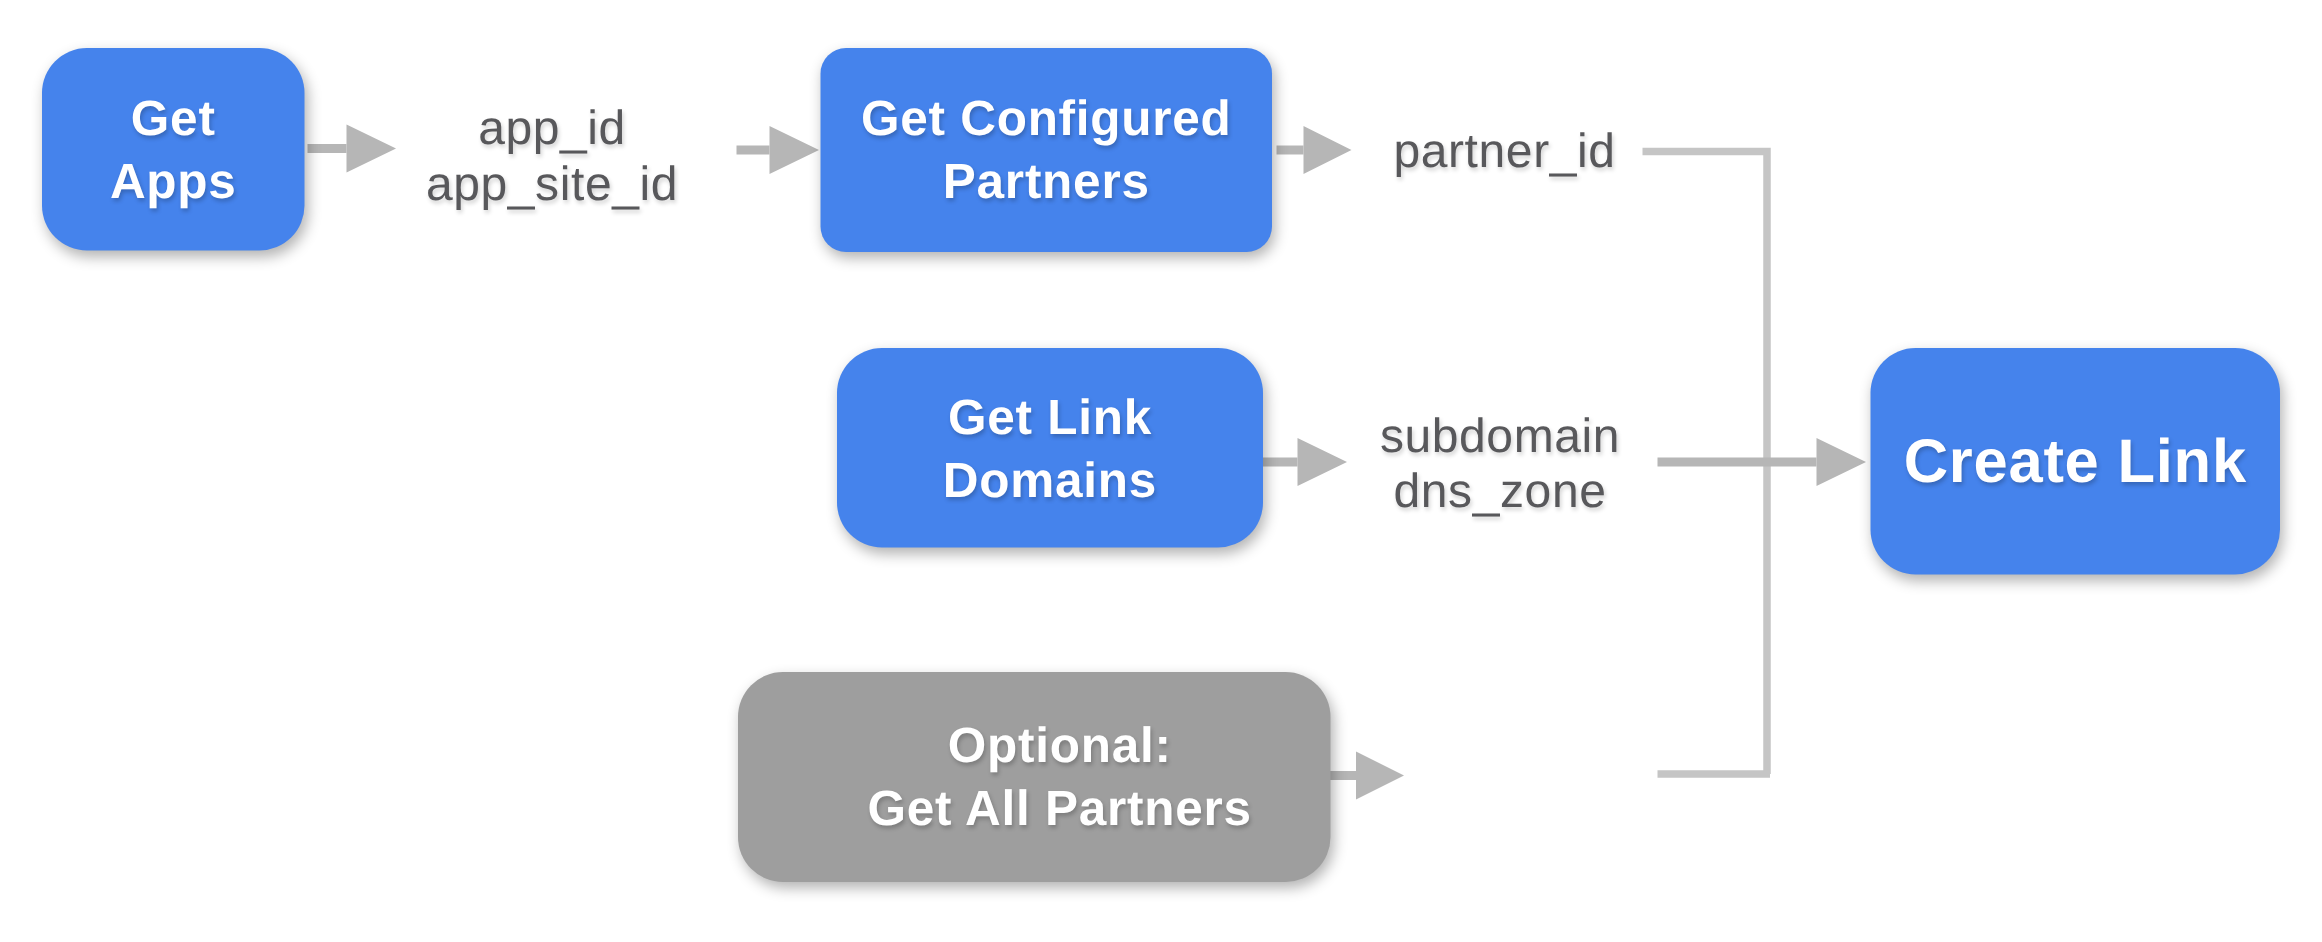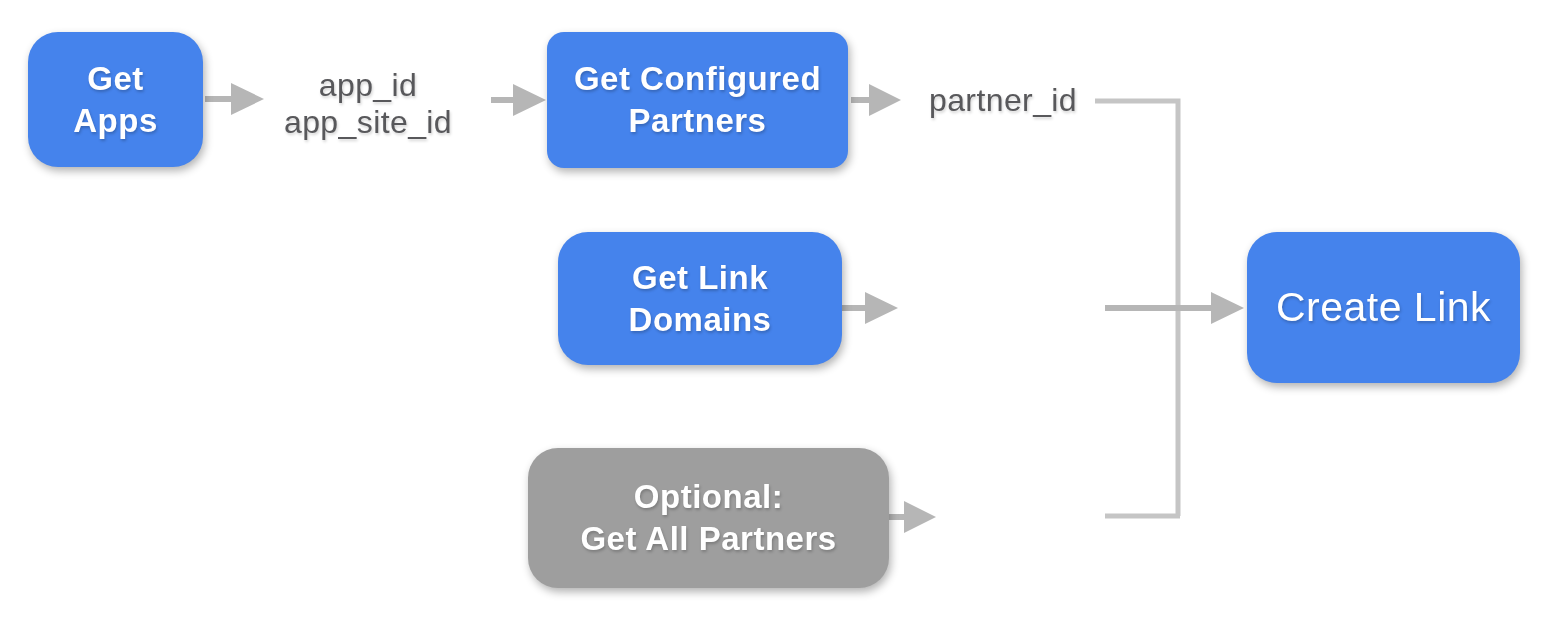--- a/index.html
+++ b/index.html
@@ -36,21 +36,21 @@
     color: #ffffff;
     font-size: 33px;
     font-weight: 600;
     line-height: 1.26;
     letter-spacing: 0.5px;
     white-space: pre-line;
     text-shadow: 1px 2px 3px rgba(0,0,0,0.22);
   }
   .node-label-big {
     font-size: 41px;
-    font-weight: 400;
+    font-weight: 700;
   }
   .edge-label {
     position: absolute;
     width: 250px;
     color: #58585B;
     font-size: 32px;
     font-weight: 500;
     line-height: 37px;
     text-align: center;
     white-space: pre-line;
@@ -100,29 +100,31 @@
   <div class="node node-blue" style="left:547px; top:32px; width:301px; height:136px;border-radius:17px;">
     <span class="node-label">Get Configured
 Partners</span>
   </div>
 
   <div class="node node-blue" style="left:558px; top:232px; width:284px; height:133px;">
     <span class="node-label">Get Link
 Domains</span>
   </div>
 
-  <div class="node node-gray" style="left:528px; top:448px; width:361px; height:140px;">
+  <div class="node node-gray" style="left:492px; top:448px; width:361px; height:140px;padding-left:34px;">
     <span class="node-label">Optional:
 Get All Partners</span>
   </div>
 
   <div class="node node-blue" style="left:1247px; top:232px; width:273px; height:151px;">
     <span class="node-label node-label-big">Create Link</span>
   </div>
 
   <div class="edge-label" style="left:243px; top:67px;text-align:center;">app_id
 app_site_id</div>
 
   <div class="edge-label" style="left:878px; top:82px;">partner_id</div>
 
+  <div class="edge-label" style="left:875px; top:272px;">subdomain
+dns_zone</div>
 
 
 </div>
 
 </body></html>

